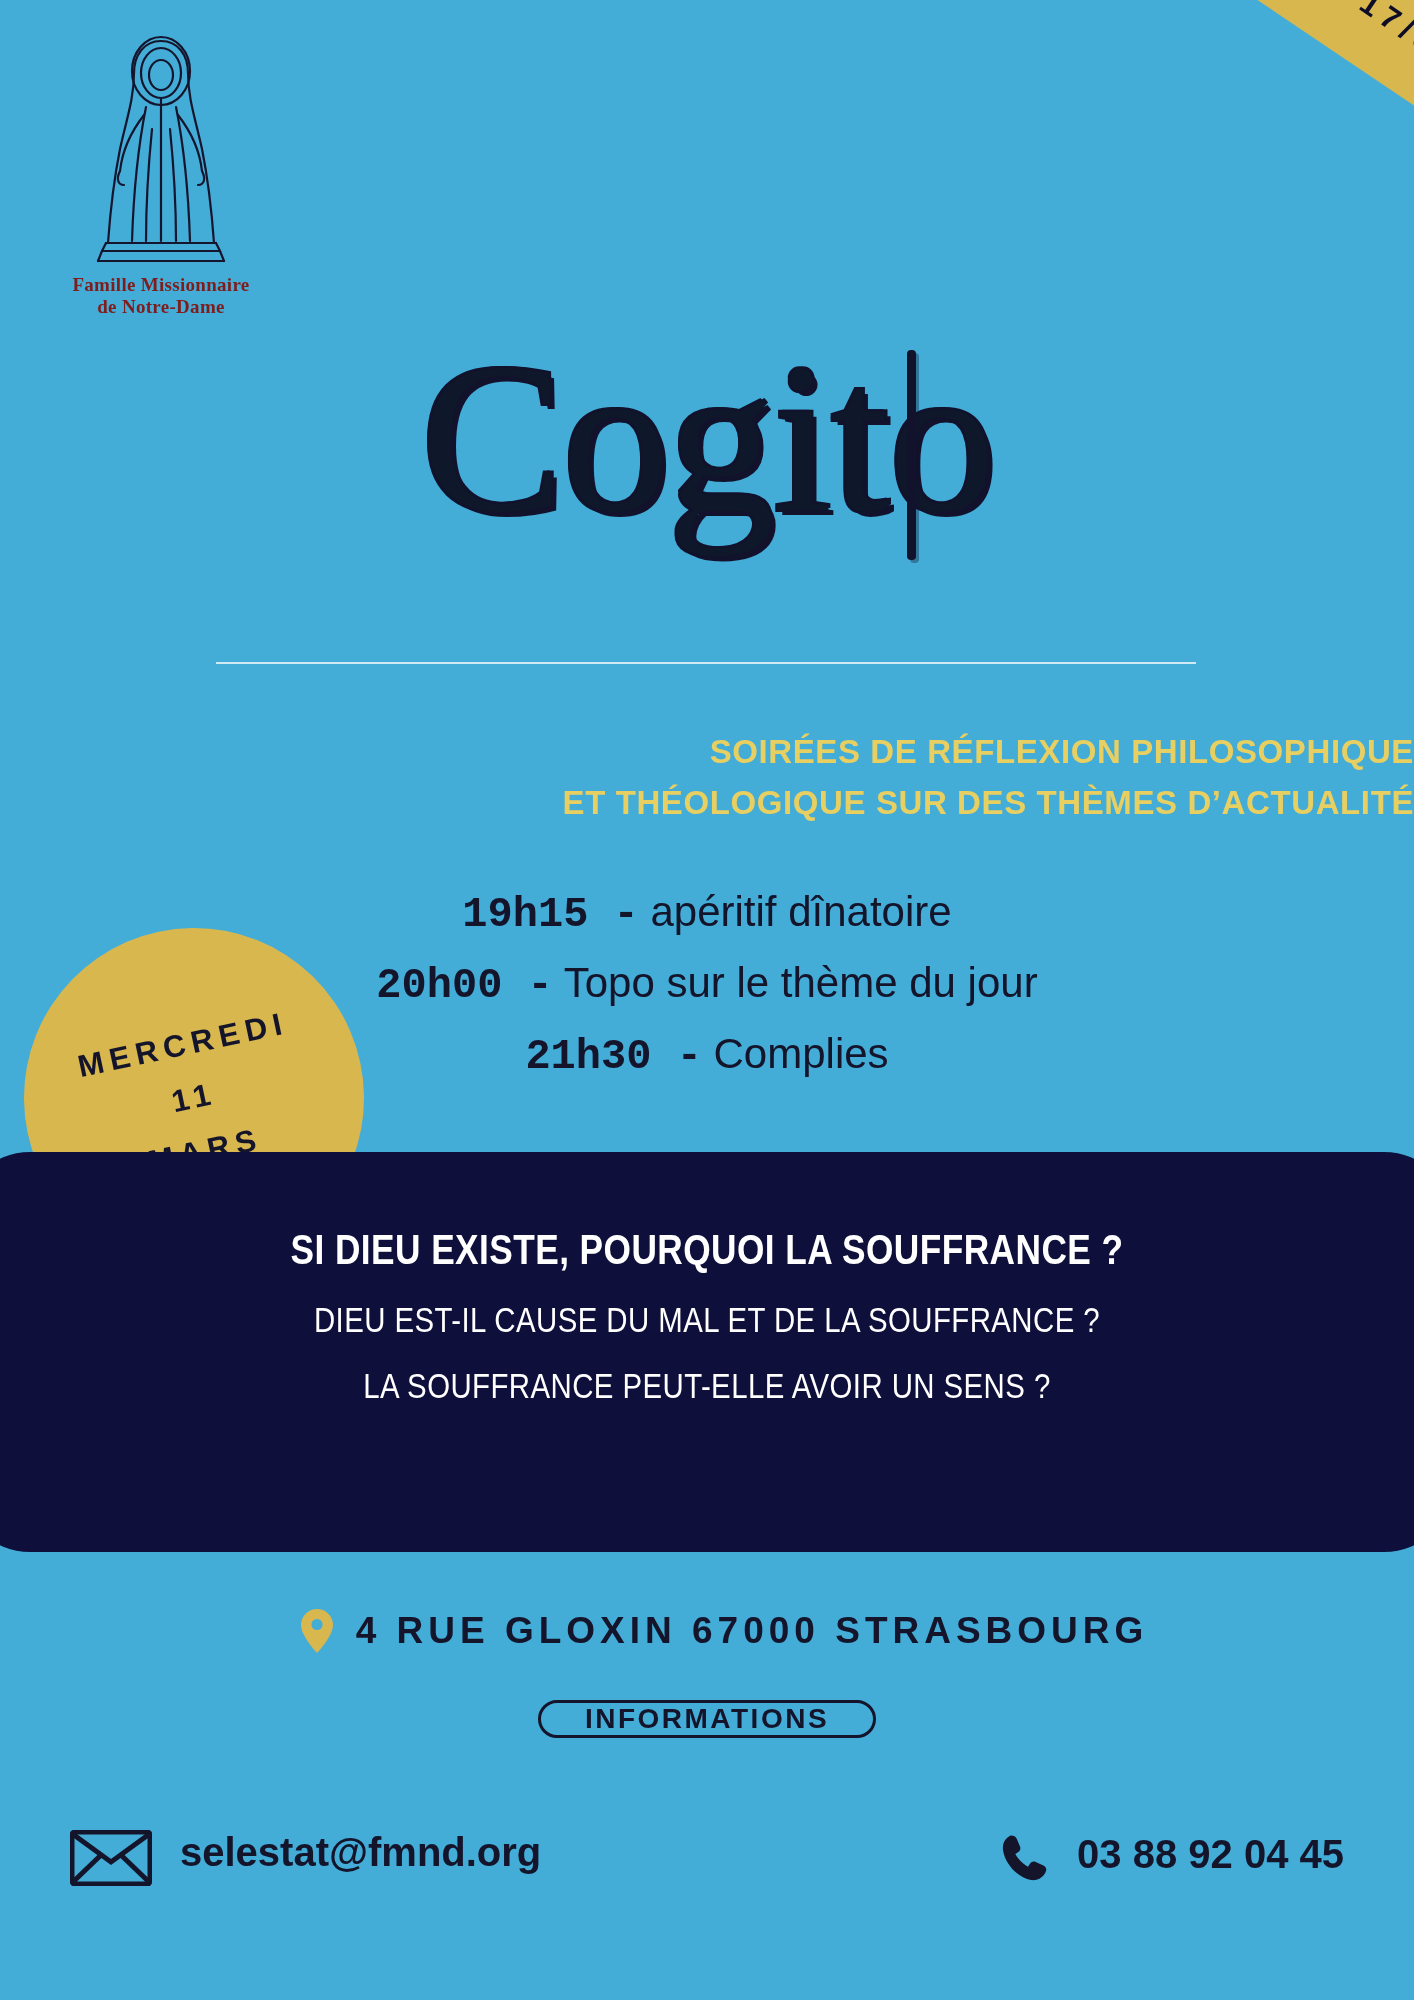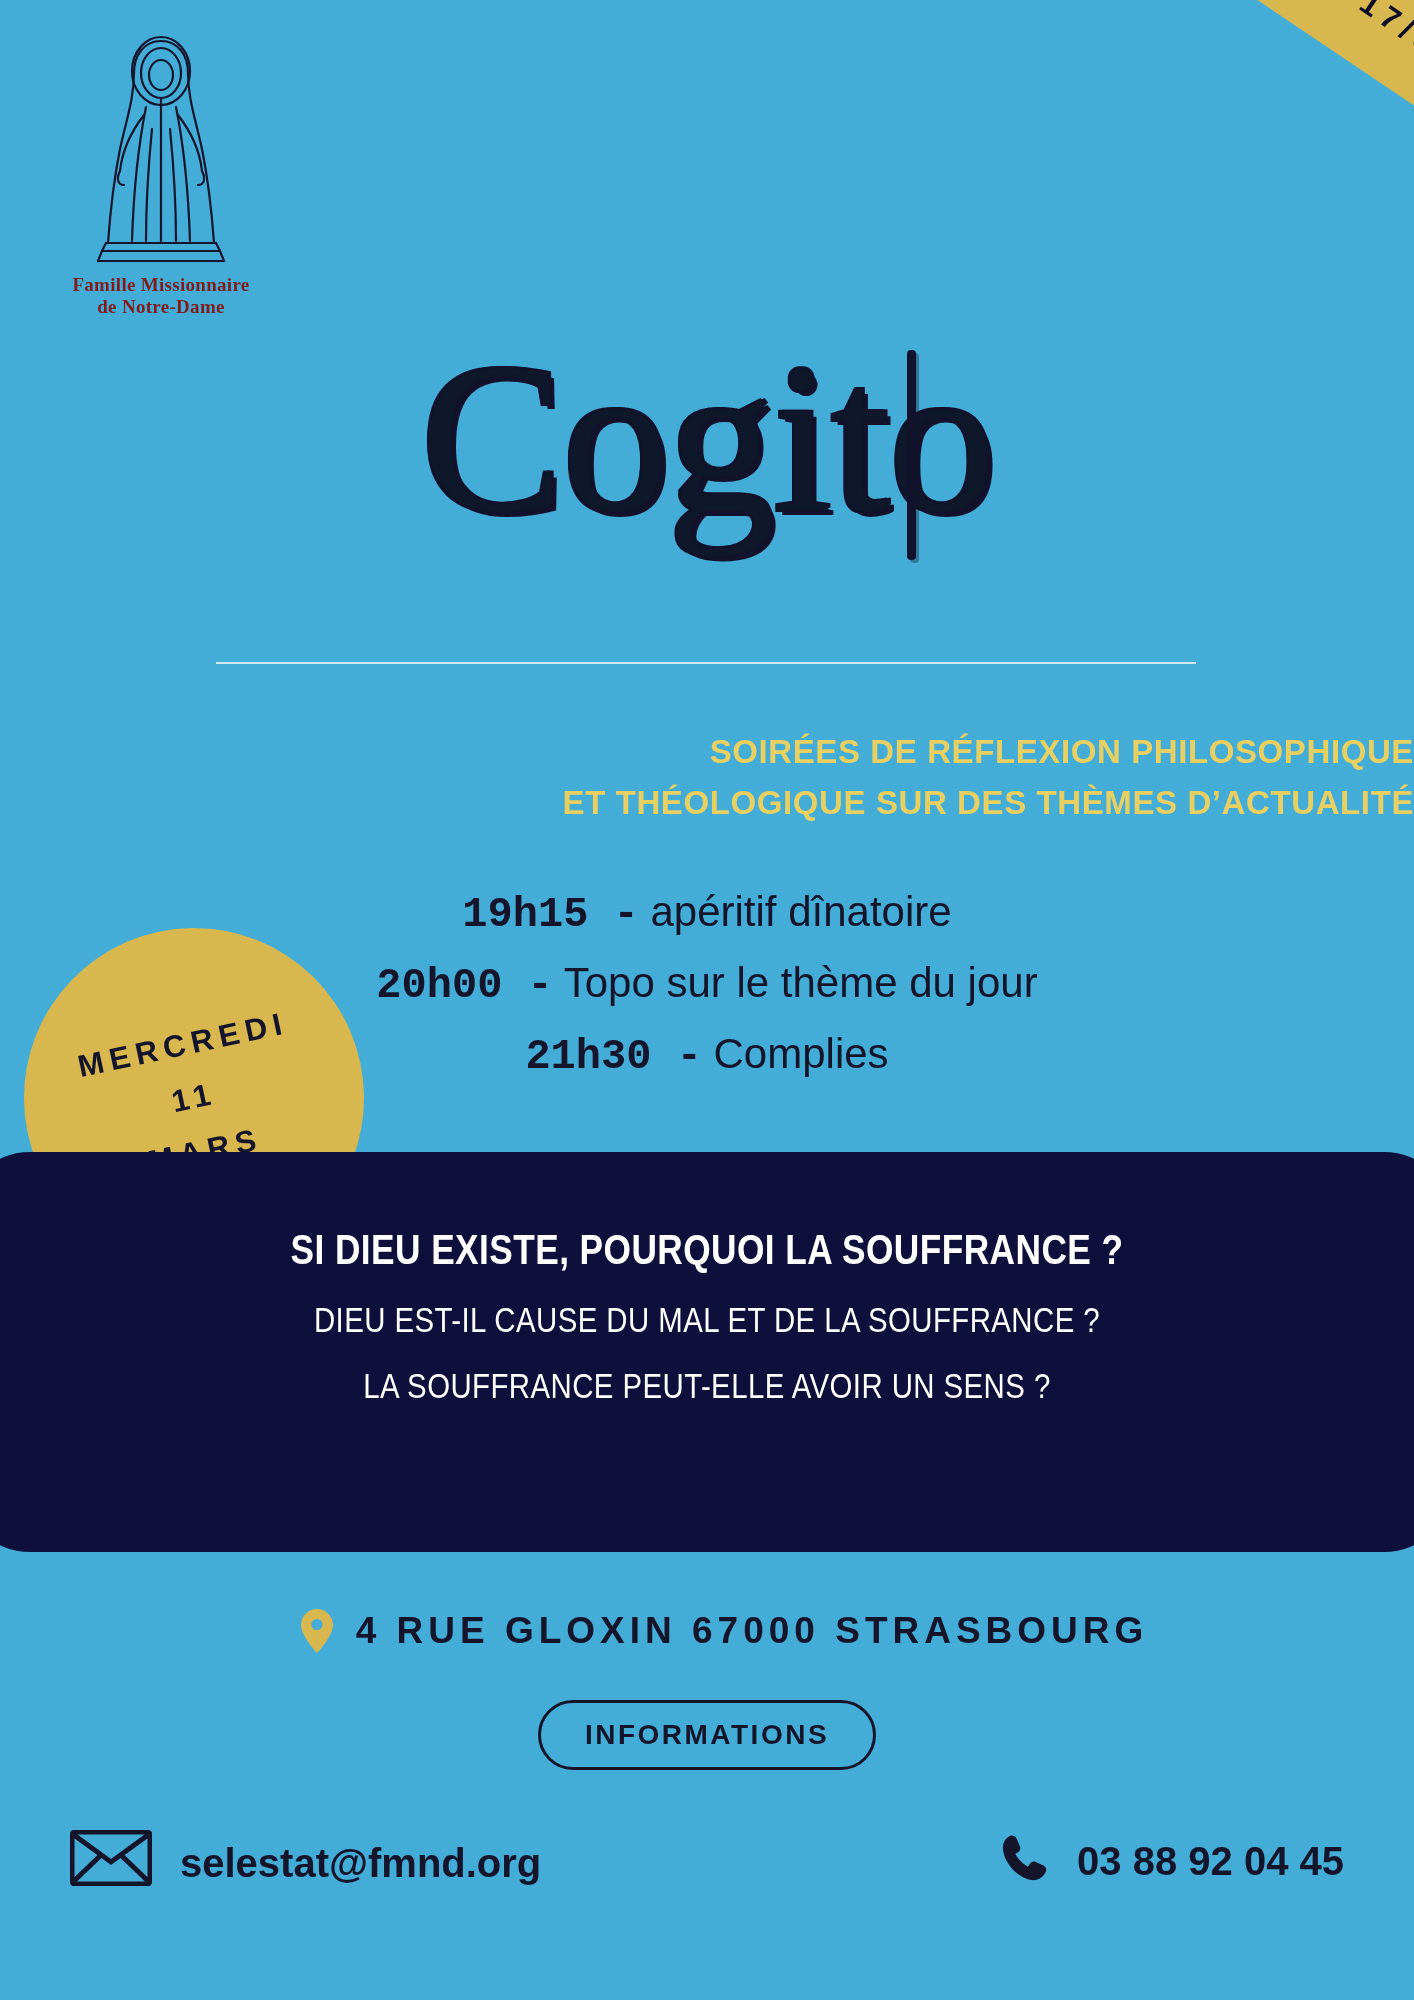--- a/index.html
+++ b/index.html
@@ -218,21 +218,21 @@
     position: absolute;
     top: 1700px;
     left: 0;
     right: 0;
     display: flex;
     justify-content: center;
   }
   .info-btn {
     border: 3px solid #14142b;
     border-radius: 40px;
-    padding: 16px 44px;
+    padding: 0 44px;
     font-size: 28px;
     font-weight: bold;
     letter-spacing: 2.5px;
     color: #14142b;
     background: transparent;
     font-family: "Liberation Sans", sans-serif;
     cursor: pointer;
   }
 
   
@@ -243,21 +243,21 @@
     right: 70px;
     display: flex;
     align-items: center;
     justify-content: space-between;
     color: #14142b;
     font-size: 40px;
     font-weight: bold;
   }
   .contact-item {
     display: flex;
-    align-items: flex-end;
+    align-items: flex-start;
     gap: 28px;
   }
   .icon-svg { display: block; }
 </style>
 </head>
 <body>
 
 <div class="poster">
 
   <div class="ribbon">

